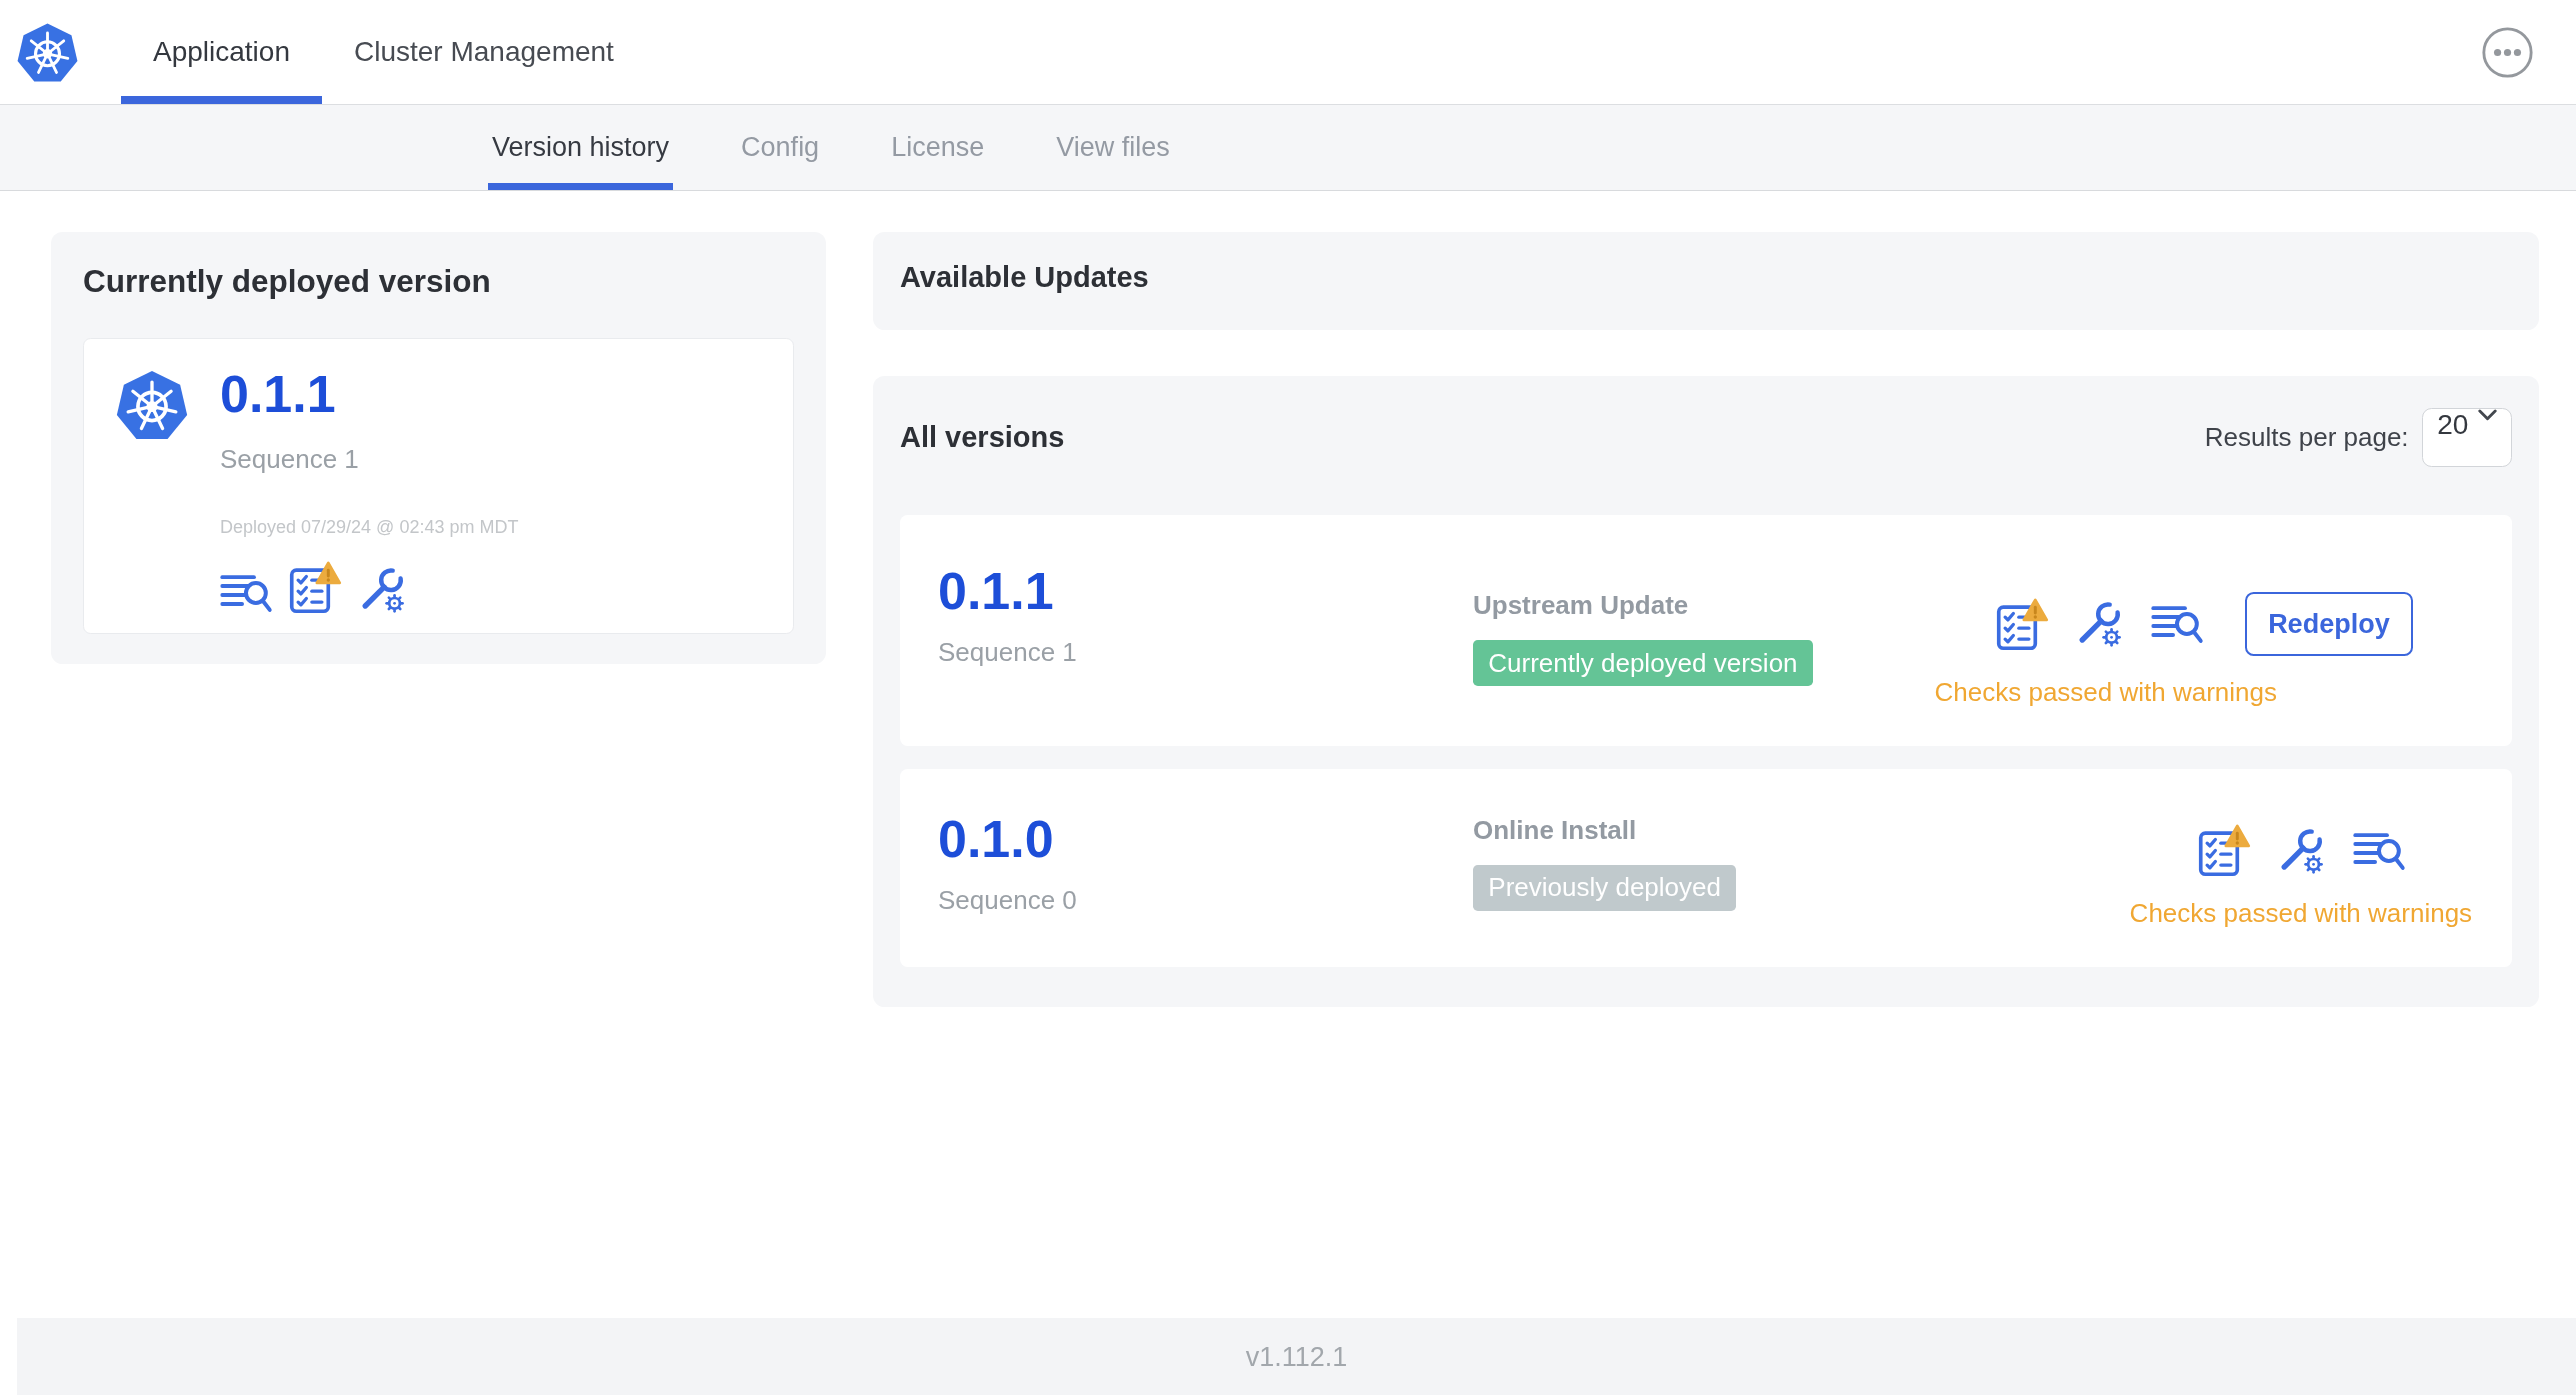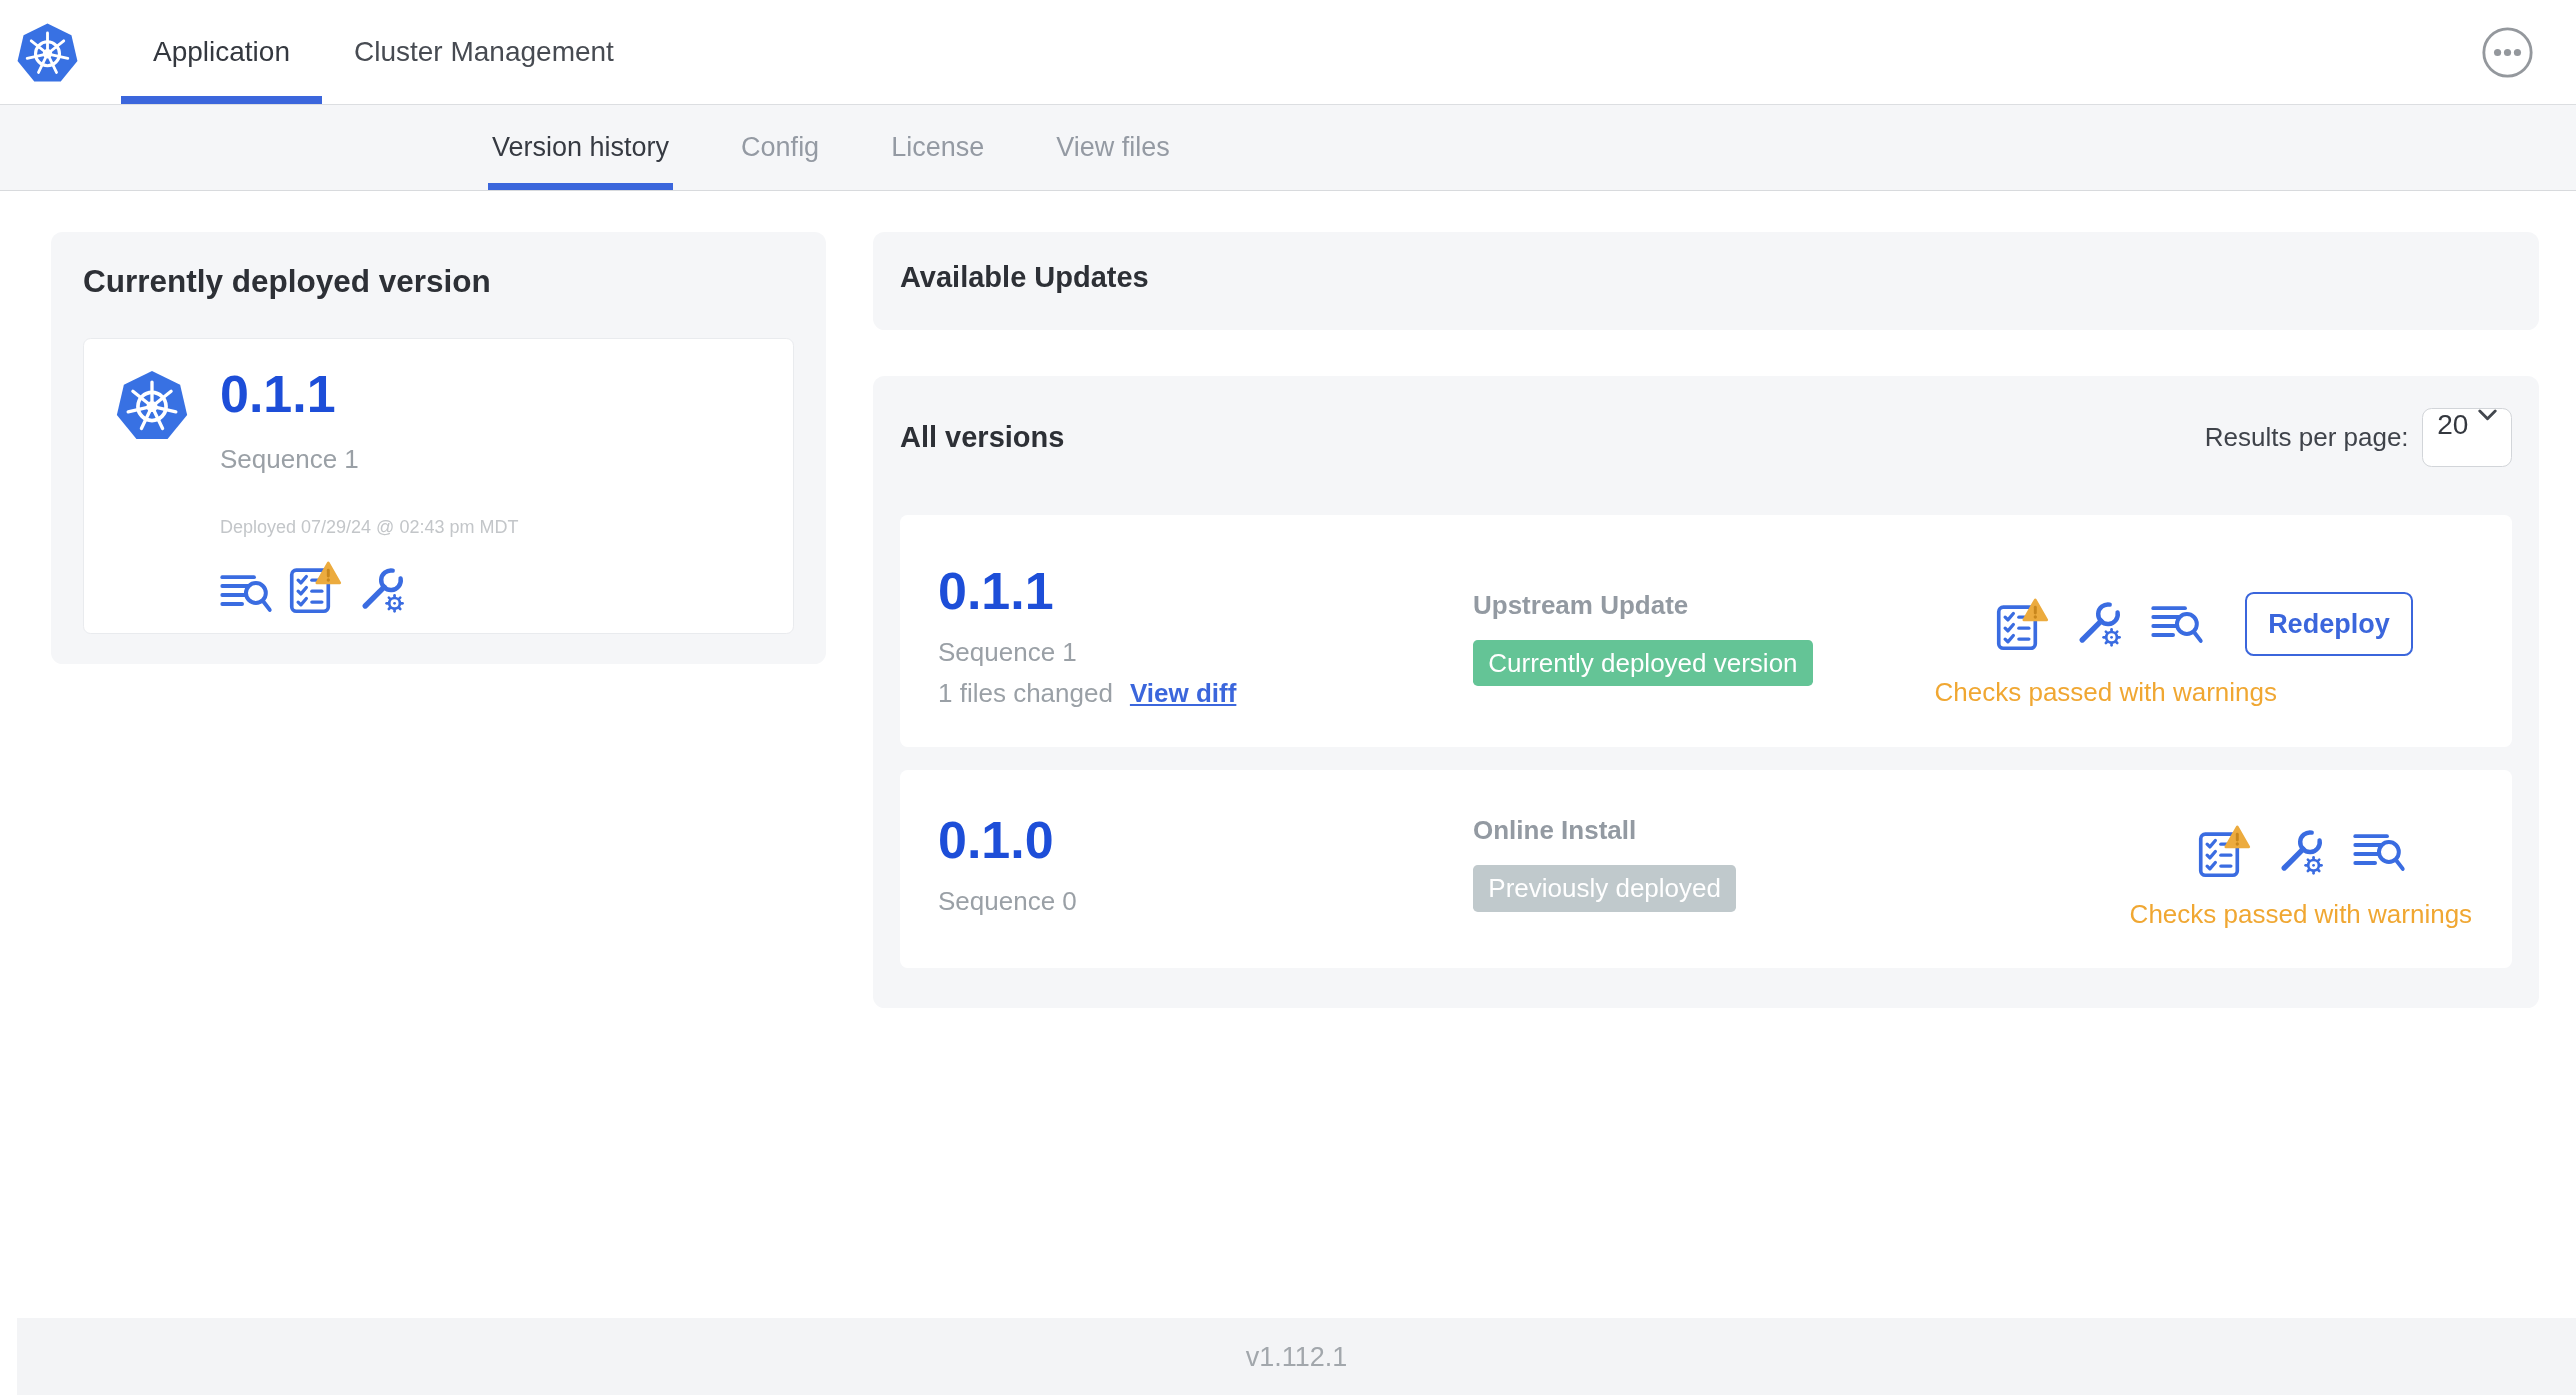--- a/index.html
+++ b/index.html
@@ -298,24 +298,20 @@
                 <use href="#i-chevron"></use>
               </svg>
           </div>
         </div>
       </div>
 
       <div class="version-row row-1">
         <div class="vr-left">
           <div class="ver-number">0.1.1</div>
           <div class="seq-text">Sequence 1</div>
-          <div class="files-line">
-            <span>1 files changed</span>
-            <a class="view-diff">View diff</a>
-          </div>
         </div>
         <div class="vr-mid">
           <div class="source-label">Upstream Update</div>
           <span class="badge badge-green">Currently deployed version</span>
         </div>
         <div class="vr-right">
           <div class="vr-actions">
             <span class="ic">
               <svg class="icon-preflight" viewBox="0 0 56 56" width="53" height="53">
                   <use href="#i-preflight"></use>

